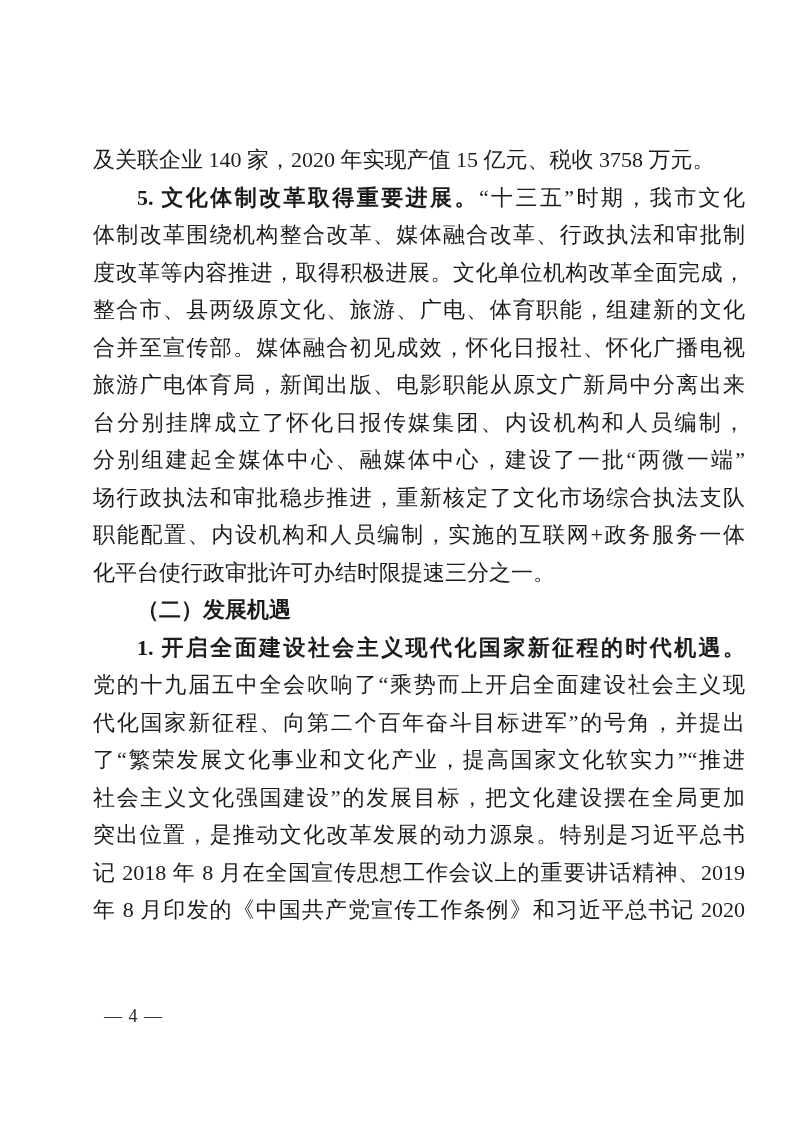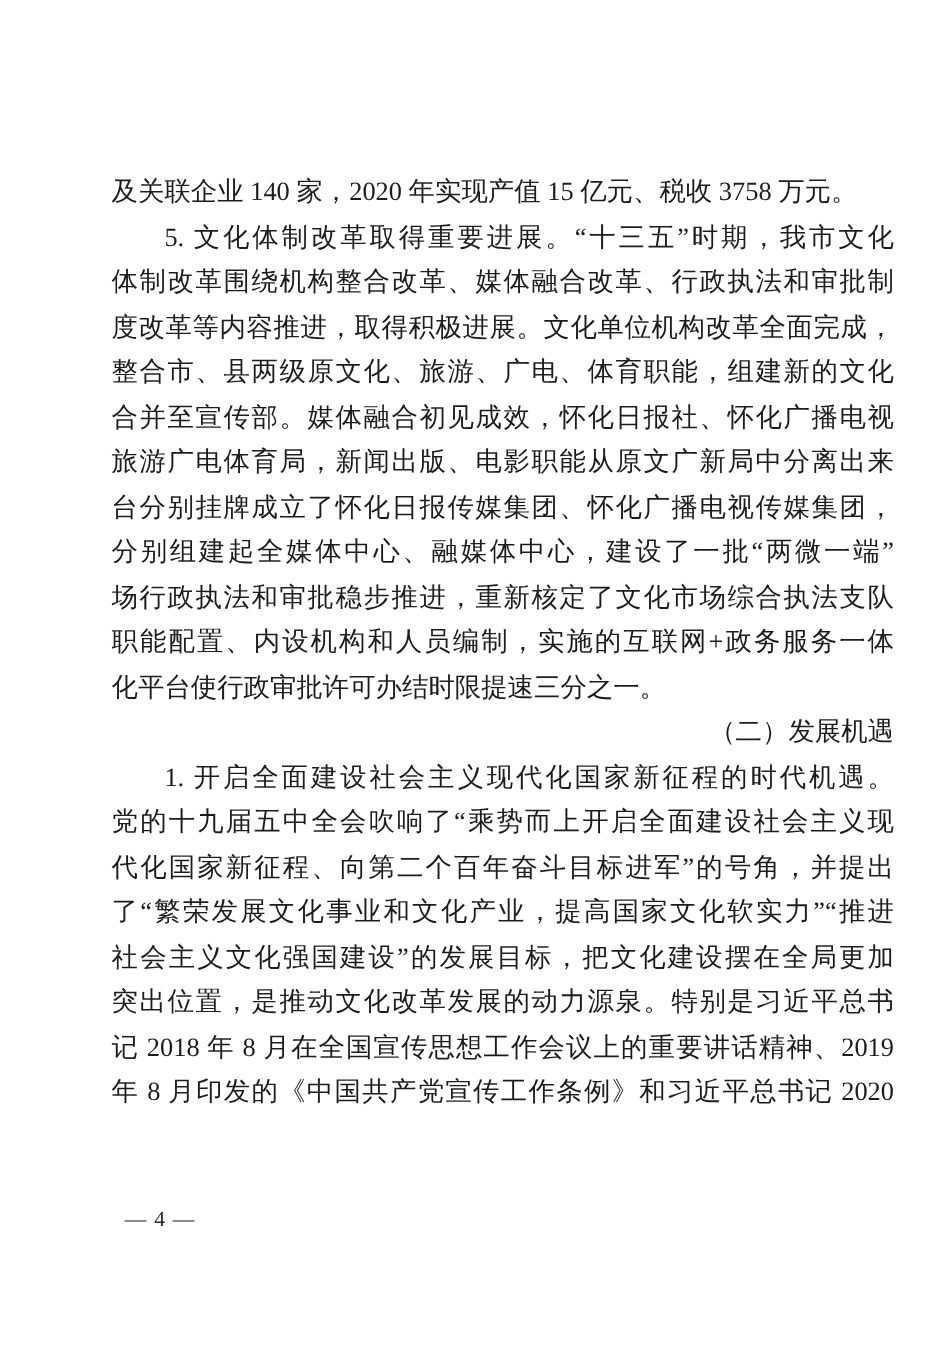--- a/index.html
+++ b/index.html
@@ -30,24 +30,23 @@
     white-space: nowrap;
   }
   .line.j {
     white-space: normal;
     text-align: justify;
     text-align-last: justify;
     text-justify: inter-character;
   }
   .line.indent {
     padding-left: 44px;
-    text-align: right;
   }
   .b {
-    font-weight: 400;
+    font-weight: 700;
   }
   .page-number {
     position: absolute;
     left: 104px;
     top: 1002px;
     height: 28px;
     line-height: 28px;
     font-size: 18px;
     letter-spacing: 1px;
     color: #2a2a2a;
@@ -58,21 +57,21 @@
 
 <div class="page">
   <div class="doc-body" id="doc-body">
       <div class="line"><span>及关联企业 140 家，2020 年实现产值 15 亿元、税收 3758 万元。</span></div>
       <div class="line indent j"><span class="b">5. 文化体制改革取得重要进展。</span><span>“十三五”时期，我市文化</span></div>
       <div class="line j"><span>体制改革围绕机构整合改革、媒体融合改革、行政执法和审批制</span></div>
       <div class="line j"><span>度改革等内容推进，取得积极进展。文化单位机构改革全面完成，</span></div>
       <div class="line j"><span>整合市、县两级原文化、旅游、广电、体育职能，组建新的文化</span></div>
       <div class="line j"><span>合并至宣传部。媒体融合初见成效，怀化日报社、怀化广播电视</span></div>
       <div class="line j"><span>旅游广电体育局，新闻出版、电影职能从原文广新局中分离出来</span></div>
-      <div class="line j"><span>台分别挂牌成立了怀化日报传媒集团、怀化广播电视传媒集团，</span></div>
+      <div class="line j"><span>台分别挂牌成立了怀化日报传媒集团、内设机构和人员编制，</span></div>
       <div class="line j"><span>分别组建起全媒体中心、融媒体中心，建设了一批“两微一端”</span></div>
       <div class="line j"><span>场行政执法和审批稳步推进，重新核定了文化市场综合执法支队</span></div>
       <div class="line j"><span>职能配置、内设机构和人员编制，实施的互联网+政务服务一体</span></div>
       <div class="line"><span>化平台使行政审批许可办结时限提速三分之一。</span></div>
       <div class="line indent"><span class="b">（二）发展机遇</span></div>
       <div class="line indent j"><span class="b">1. 开启全面建设社会主义现代化国家新征程的时代机遇。</span></div>
       <div class="line j"><span>党的十九届五中全会吹响了“乘势而上开启全面建设社会主义现</span></div>
       <div class="line j"><span>代化国家新征程、向第二个百年奋斗目标进军”的号角，并提出</span></div>
       <div class="line j"><span>了“繁荣发展文化事业和文化产业，提高国家文化软实力”“推进</span></div>
       <div class="line j"><span>社会主义文化强国建设”的发展目标，把文化建设摆在全局更加</span></div>

